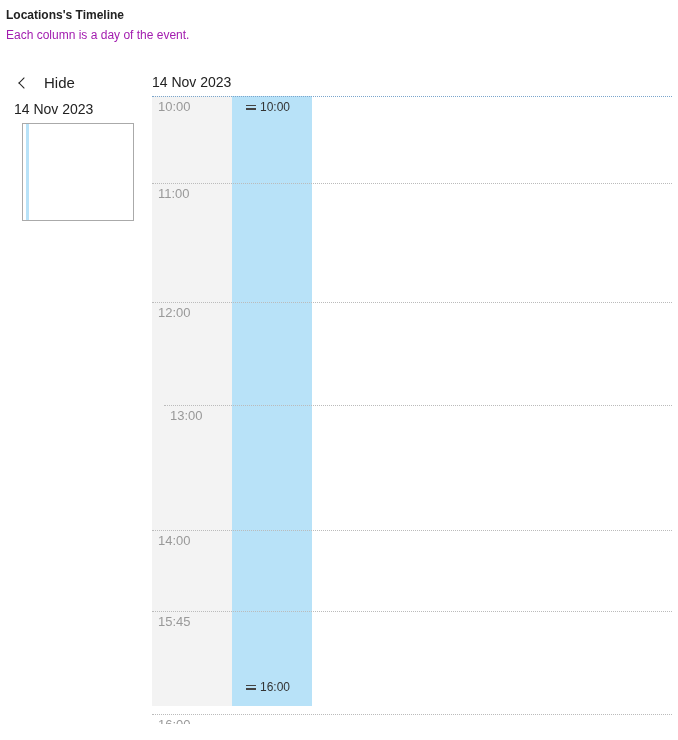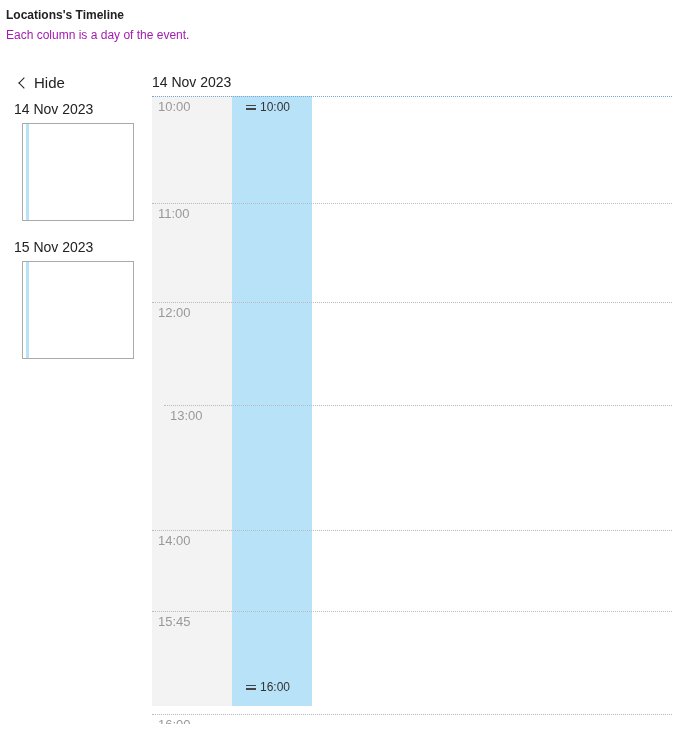--- a/index.html
+++ b/index.html
@@ -30,21 +30,21 @@
       gap: 16px;
     }
     
     .sidebar {
       width: 130px;
       flex-shrink: 0;
     }
     .hide-toggle {
       display: flex;
       align-items: center;
-      gap: 6px;
+      gap: 16px;
       cursor: pointer;
       margin-bottom: 10px;
       padding-left: 14px;
     }
     .chevron-left {
       display: inline-block;
       width: 8px;
       height: 8px;
       border-left: 1.5px solid #222;
       border-bottom: 1.5px solid #222;
@@ -169,26 +169,20 @@
       <span class="hide-label">Hide</span>
     </div>
 
     <div class="thumb-group">
       <div class="thumb-date">14 Nov 2023</div>
       <div class="thumb-box">
         <div class="thumb-event"></div>
       </div>
     </div>
 
-    <div class="thumb-group">
-      <div class="thumb-date">15 Nov 2023</div>
-      <div class="thumb-box">
-        <div class="thumb-event"></div>
-      </div>
-    </div>
   </aside>
 
   <section class="timeline">
     <div class="timeline-date">14 Nov 2023</div>
     <div class="timeline-grid">
 
       <div class="time-column"></div>
 
       <div class="event-block">
         <div class="event-handle top">
@@ -203,21 +197,21 @@
               <span></span>
               <span></span>
             </span>
           <span>16:00</span>
         </div>
       </div>
 
     <div class="hour-row first" style="top: 0px;">
           <div class="hour-label">10:00</div>
         </div>
-        <div class="hour-row" style="top: 107px;">
+        <div class="hour-row" style="top: 87px;">
           <div class="hour-label">11:00</div>
         </div>
         <div class="hour-row" style="top: 206px;">
           <div class="hour-label">12:00</div>
         </div>
         <div class="hour-row" style="top: 309px; margin-left: 12px;">
           <div class="hour-label">13:00</div>
         </div>
         <div class="hour-row" style="top: 434px;">
           <div class="hour-label">14:00</div>

